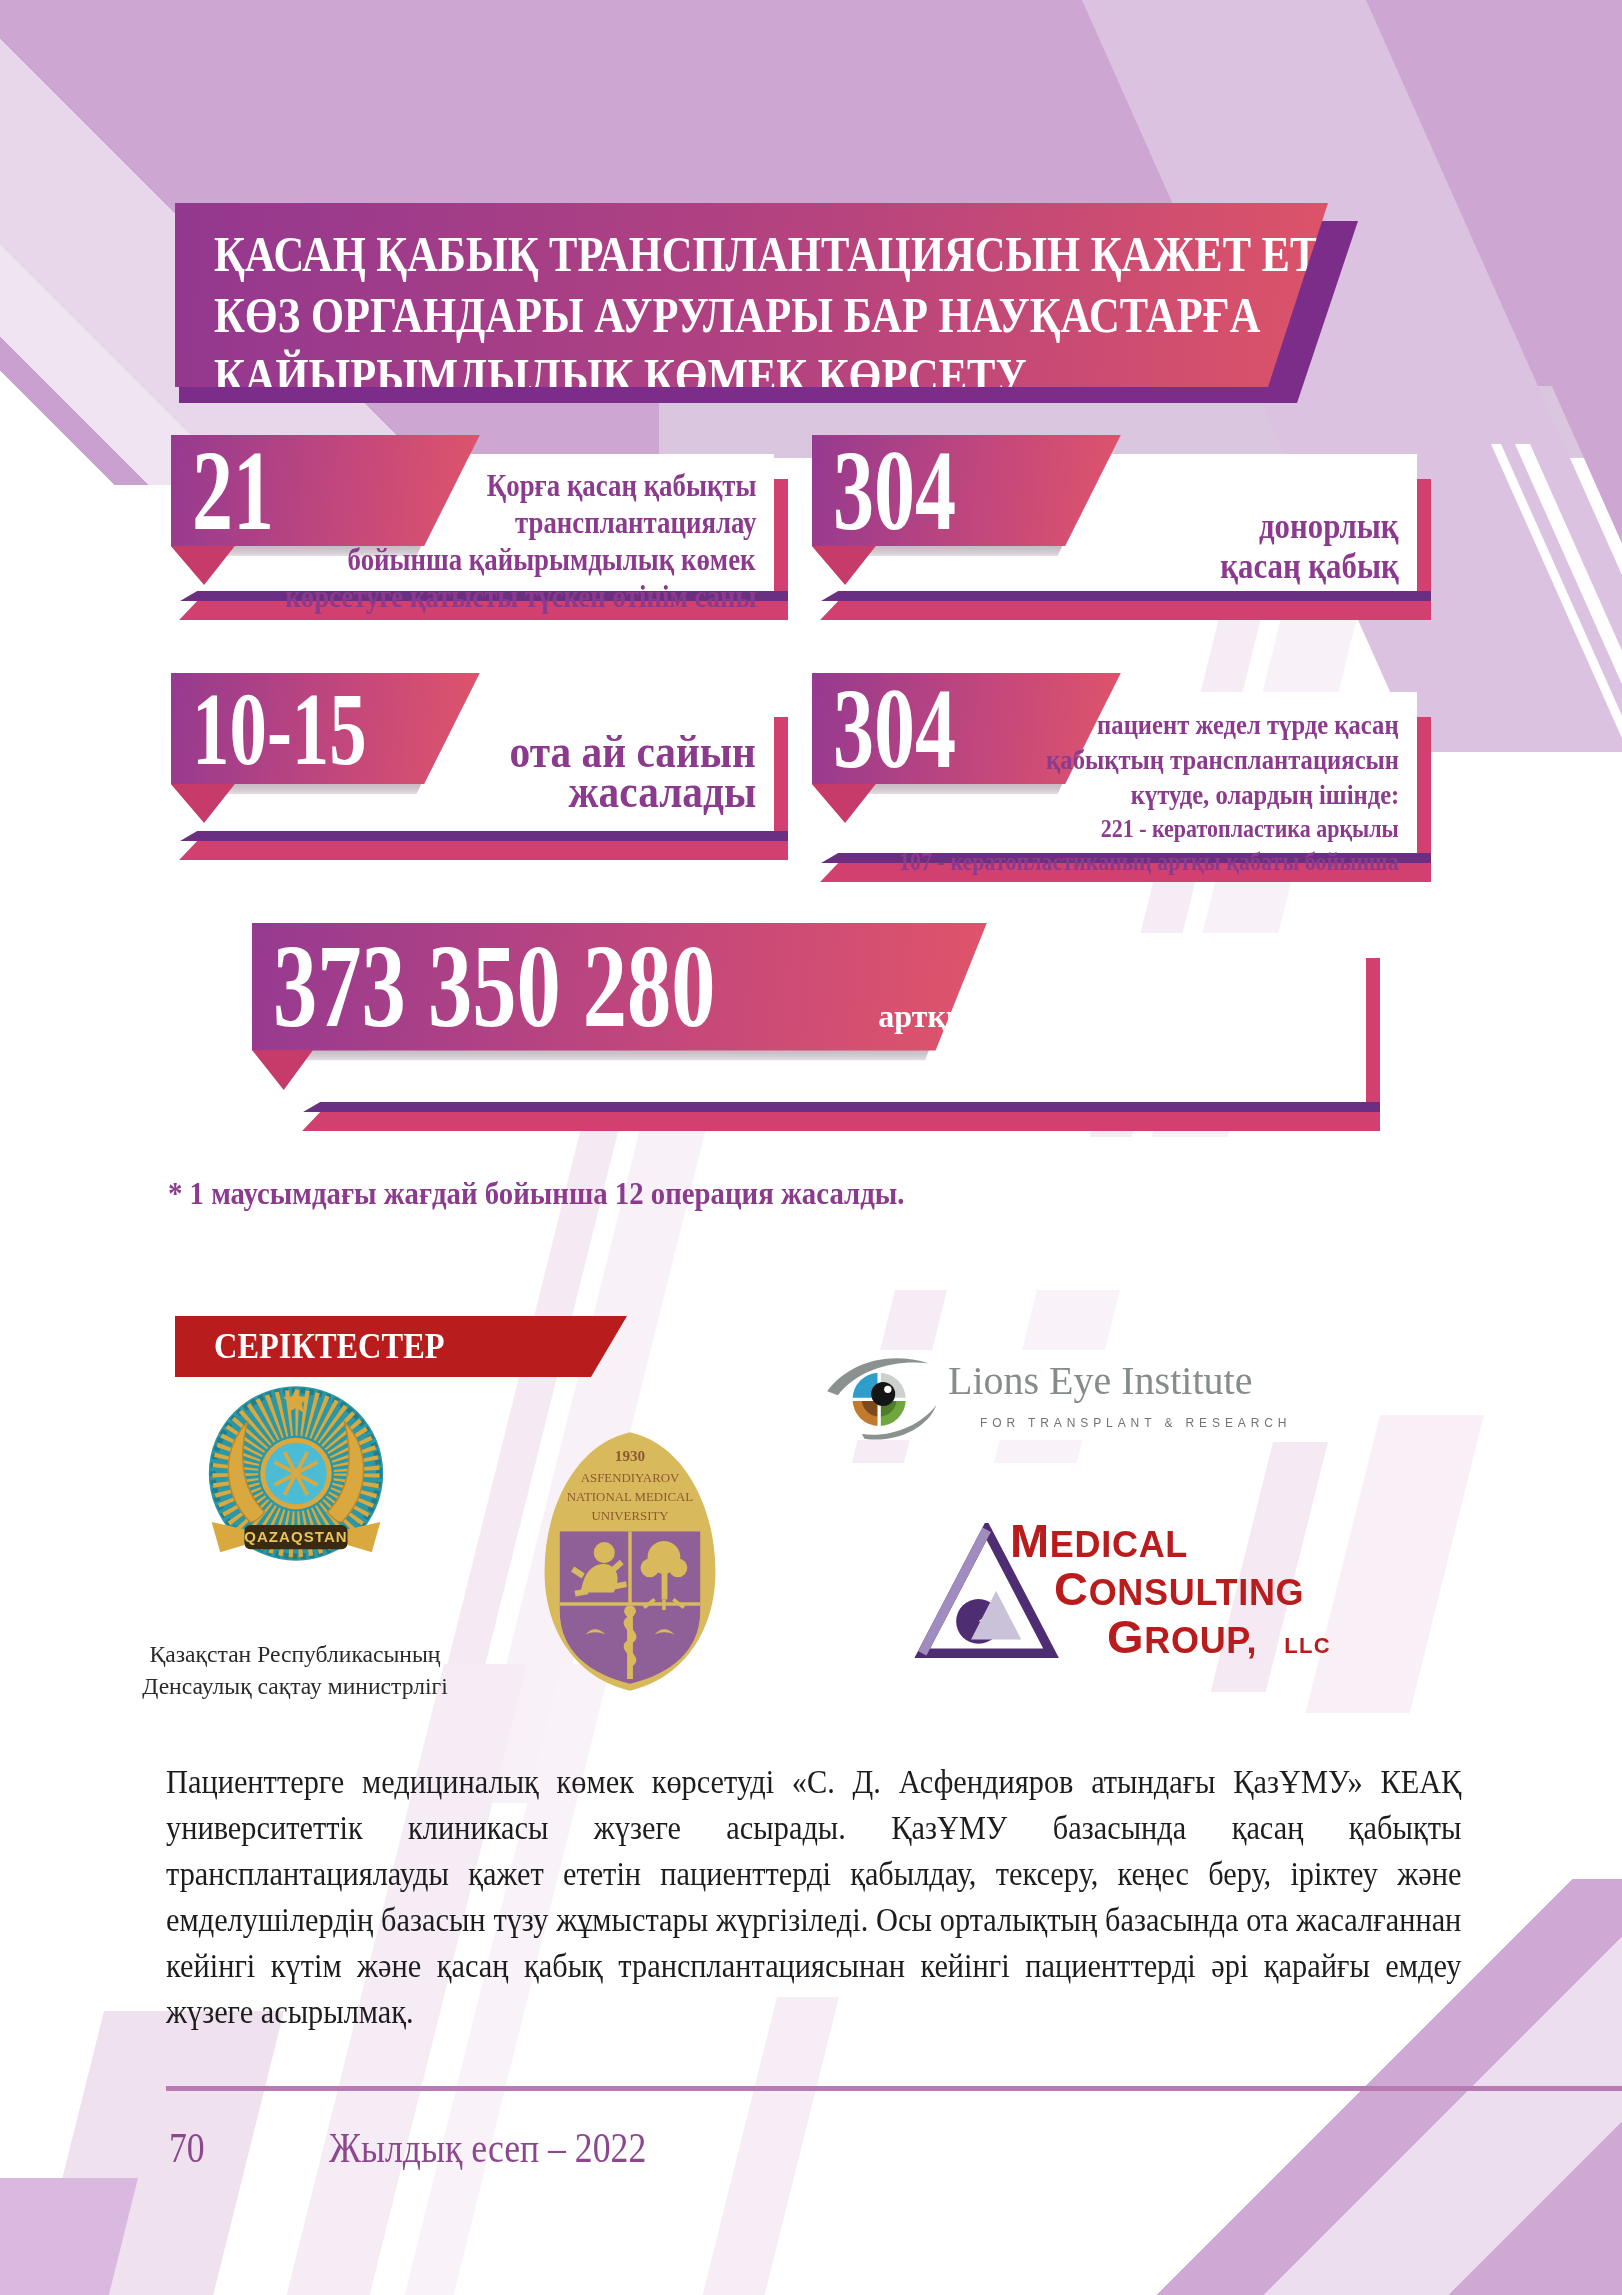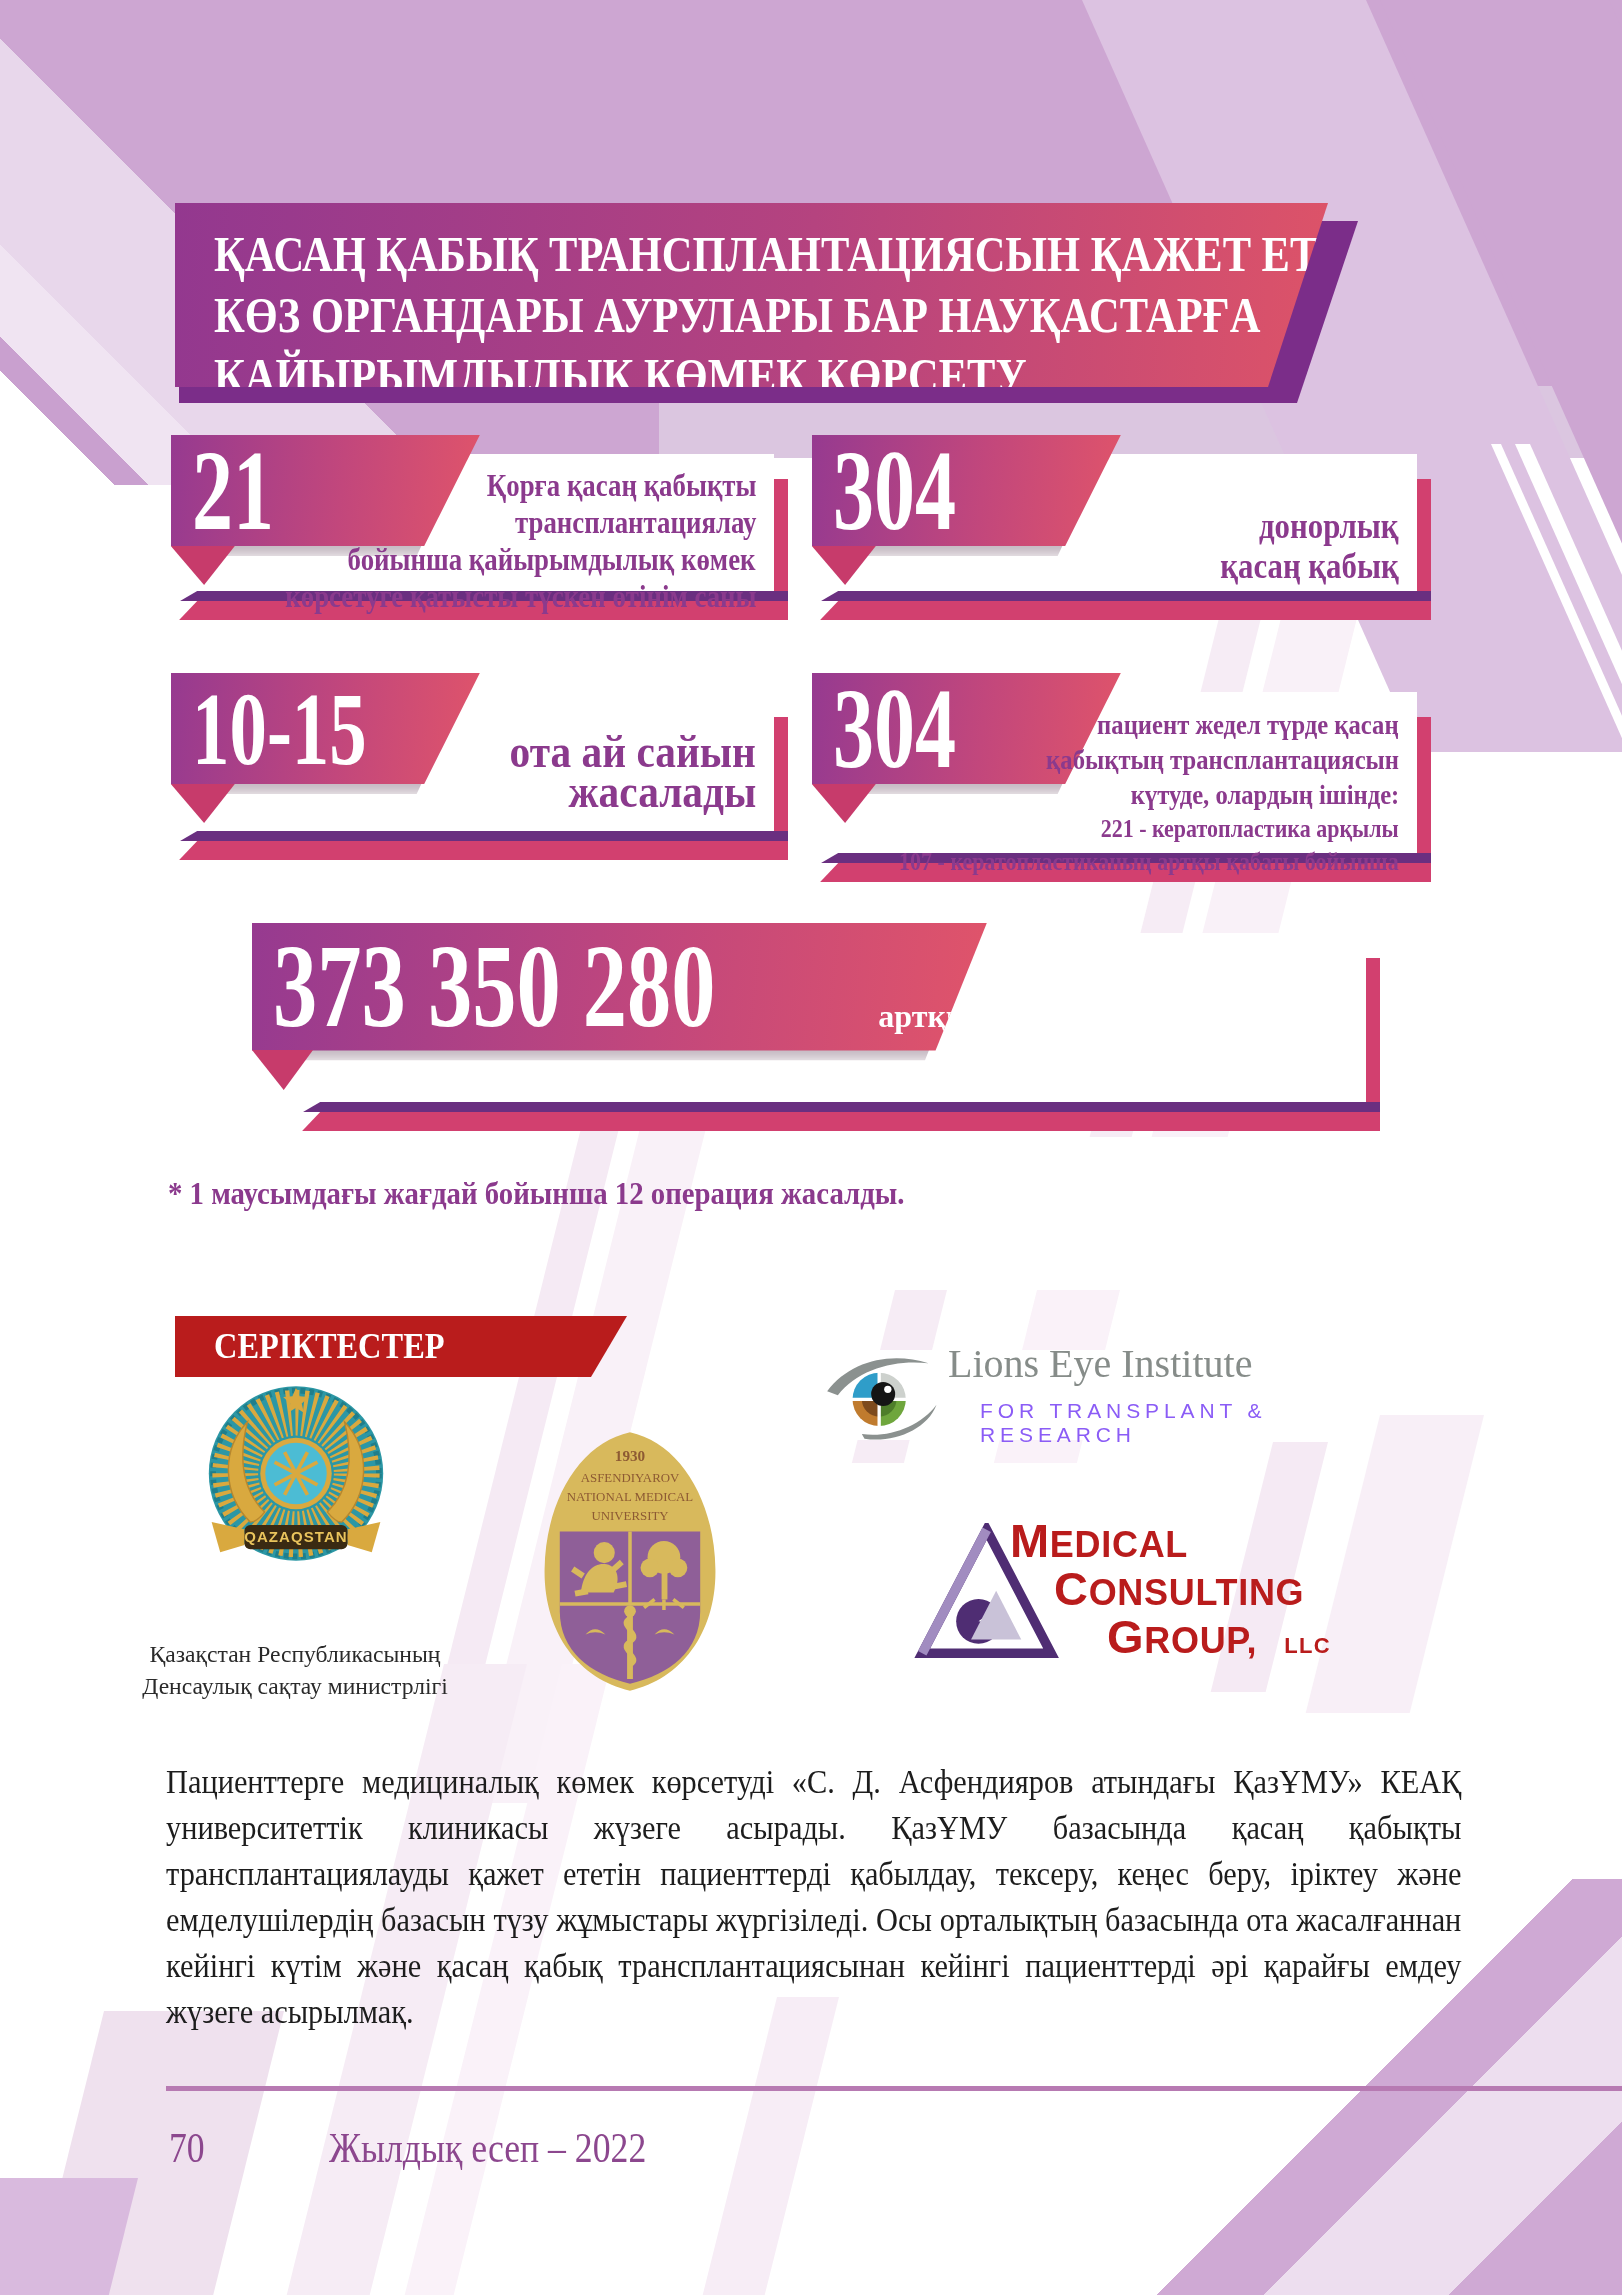--- a/index.html
+++ b/index.html
@@ -34,21 +34,21 @@
   .unit{font-weight:bold;color:#fff;font-size:32px;align-self:flex-end;margin:0 0 15.3px 15.3px;}
   .fold{position:absolute;background:#c73b6b;clip-path:polygon(0 0,100% 0,52% 100%);}
   .lbl{position:absolute;right:18px;text-align:right;color:#8b3a8d;font-weight:bold;}
   .lbl .ln{display:block;}
   
   .partners-banner{position:absolute;left:175px;top:1316px;width:452px;height:61px;background:#b91c1c;
     clip-path:polygon(0 0,100% 0,calc(100% - 36px) 100%,0 100%);color:#fff;font-weight:bold;
     font-size:36px;line-height:61px;padding-left:0;}
   .lions{position:absolute;left:822px;top:1350px;width:501px;height:90px;background:#fff;display:flex;align-items:center;}
   .lions-name{font-size:40px;color:#868c89;line-height:1;}
-  .lions-tag{font-size:21px;letter-spacing:4.9px;color:#8b5cf6;margin-top:15px;padding-left:32px;font-family:"Liberation Sans",sans-serif;}
+  .lions-tag{font-size:12px;letter-spacing:4.9px;color:#737373;margin-top:15px;padding-left:32px;font-family:"Liberation Sans",sans-serif;}
   .ministry-caption{position:absolute;left:125px;top:1638px;width:340px;text-align:center;font-size:23.6px;line-height:32px;color:#2a2a2a;}
   .mcg{position:absolute;left:914px;top:1513px;width:402px;height:151px;}
   .mcg-text{position:absolute;left:0;top:5.5px;width:100%;font-family:"Liberation Sans",sans-serif;
     font-weight:bold;color:#b91c1c;font-size:36px;line-height:44px;letter-spacing:0.7px;}
   .mcg-l{display:block;}
   .mcg-l::first-letter{font-size:47px;}
   .mcg-llc{font-size:22px;letter-spacing:1.4px;margin-left:27px;}
   
   .note{position:absolute;left:168px;top:1175px;font-size:32px;font-weight:bold;color:#8b3a8d;}
   .body-par{position:absolute;left:166px;top:1759px;width:1408px;font-size:33px;line-height:46px;

